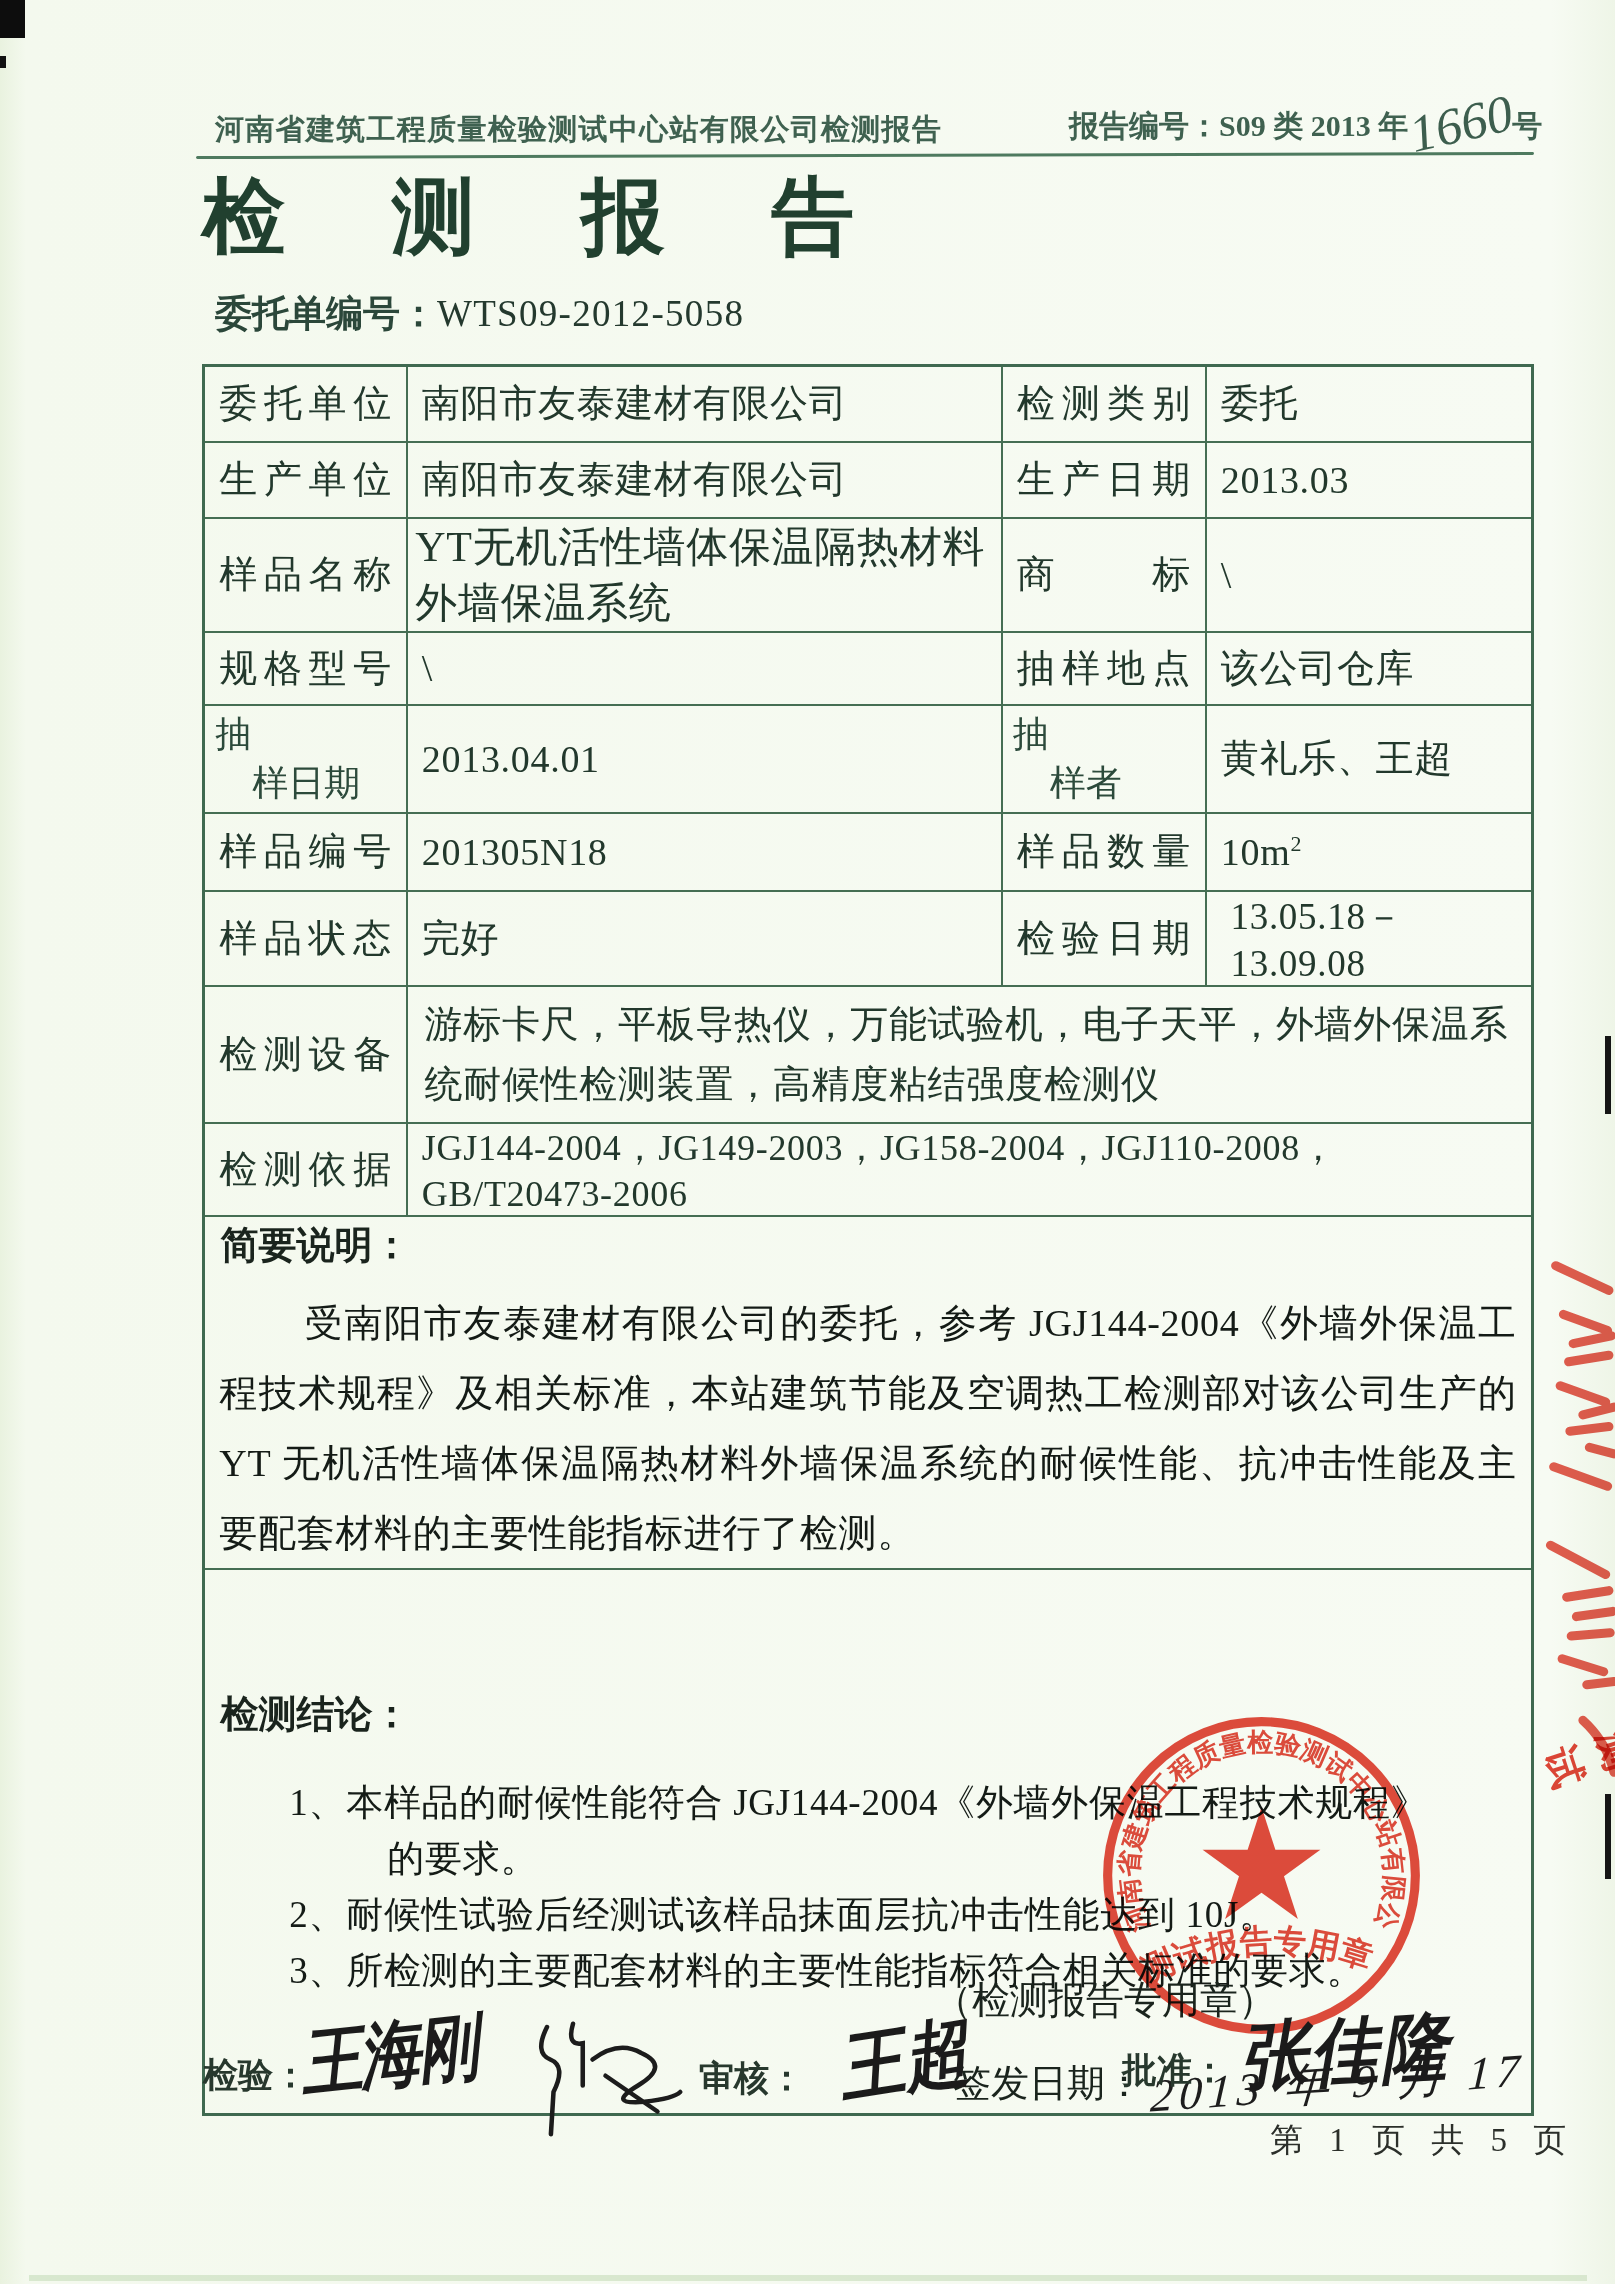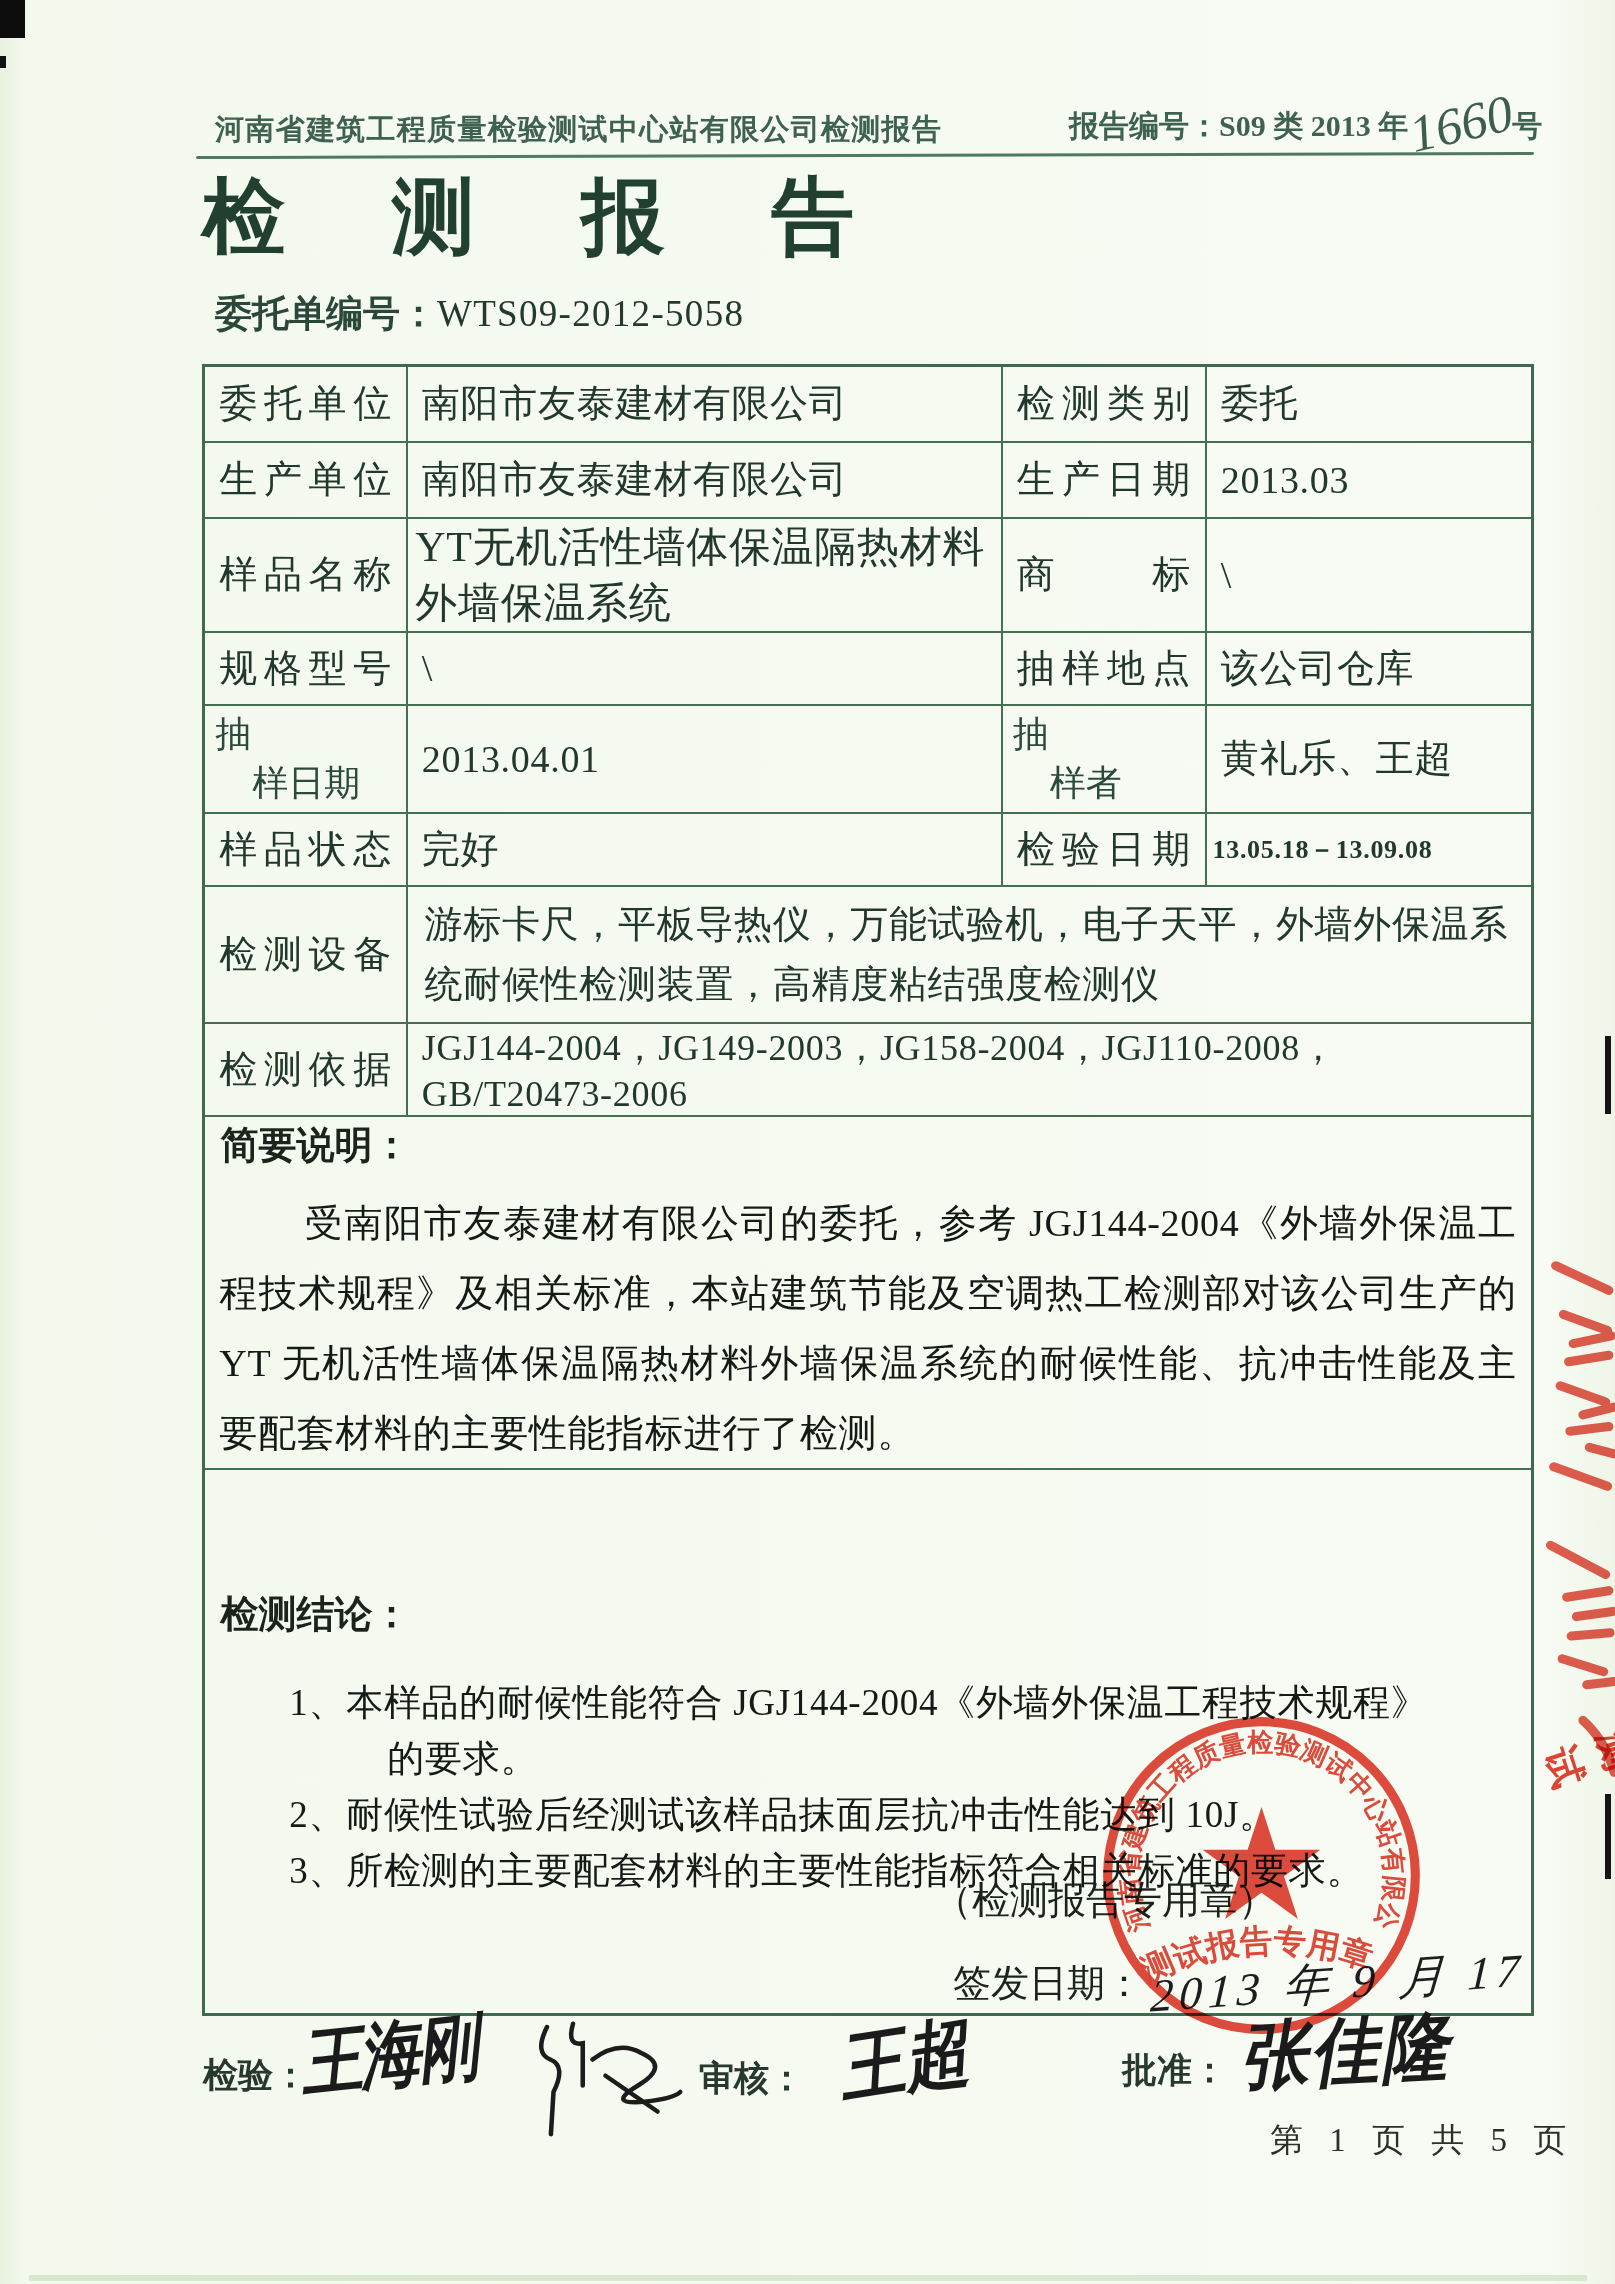--- a/index.html
+++ b/index.html
@@ -181,29 +181,39 @@
       <td class="val">2013.04.01</td>
       <td class="lab" style="padding:0 9px;">
         <div class="slab">
           <span>抽</span>
           <span class="mid">样者</span>
           <span>送</span>
         </div>
       </td>
       <td class="val">黄礼乐、王超</td>
     </tr>
+    <tr class="h119">
+      <td class="lab">
+            <span class="j">样品编号</span>
+          </td>
+      <td class="val">201305N18</td>
+      <td class="lab">
+            <span class="j">样品数量</span>
+          </td>
+      <td class="val"><span>10m</span><sup>2</sup></td>
+    </tr>
     <tr class="h118">
       <td class="lab">
             <span class="j">样品状态</span>
           </td>
       <td class="val">完好</td>
       <td class="lab">
             <span class="j">检验日期</span>
           </td>
-      <td class="val" style="padding:0 6px;font-size:26px;font-weight:bold;">13.05.18－13.09.08</td>
+      <td class="val" style="padding:0 24px;font-size:37px;">13.05.18－13.09.08</td>
     </tr>
     <tr class="h210">
       <td class="lab">
             <span class="j">检测设备</span>
           </td>
       <td class="val" colspan="3" style="line-height:60px;padding:0 17px;">游标卡尺，平板导热仪，万能试验机，电子天平，外墙外保温系统耐候性检测装置，高精度粘结强度检测仪</td>
     </tr>
     <tr class="h155">
       <td class="lab">
             <span class="j">检测依据</span>

